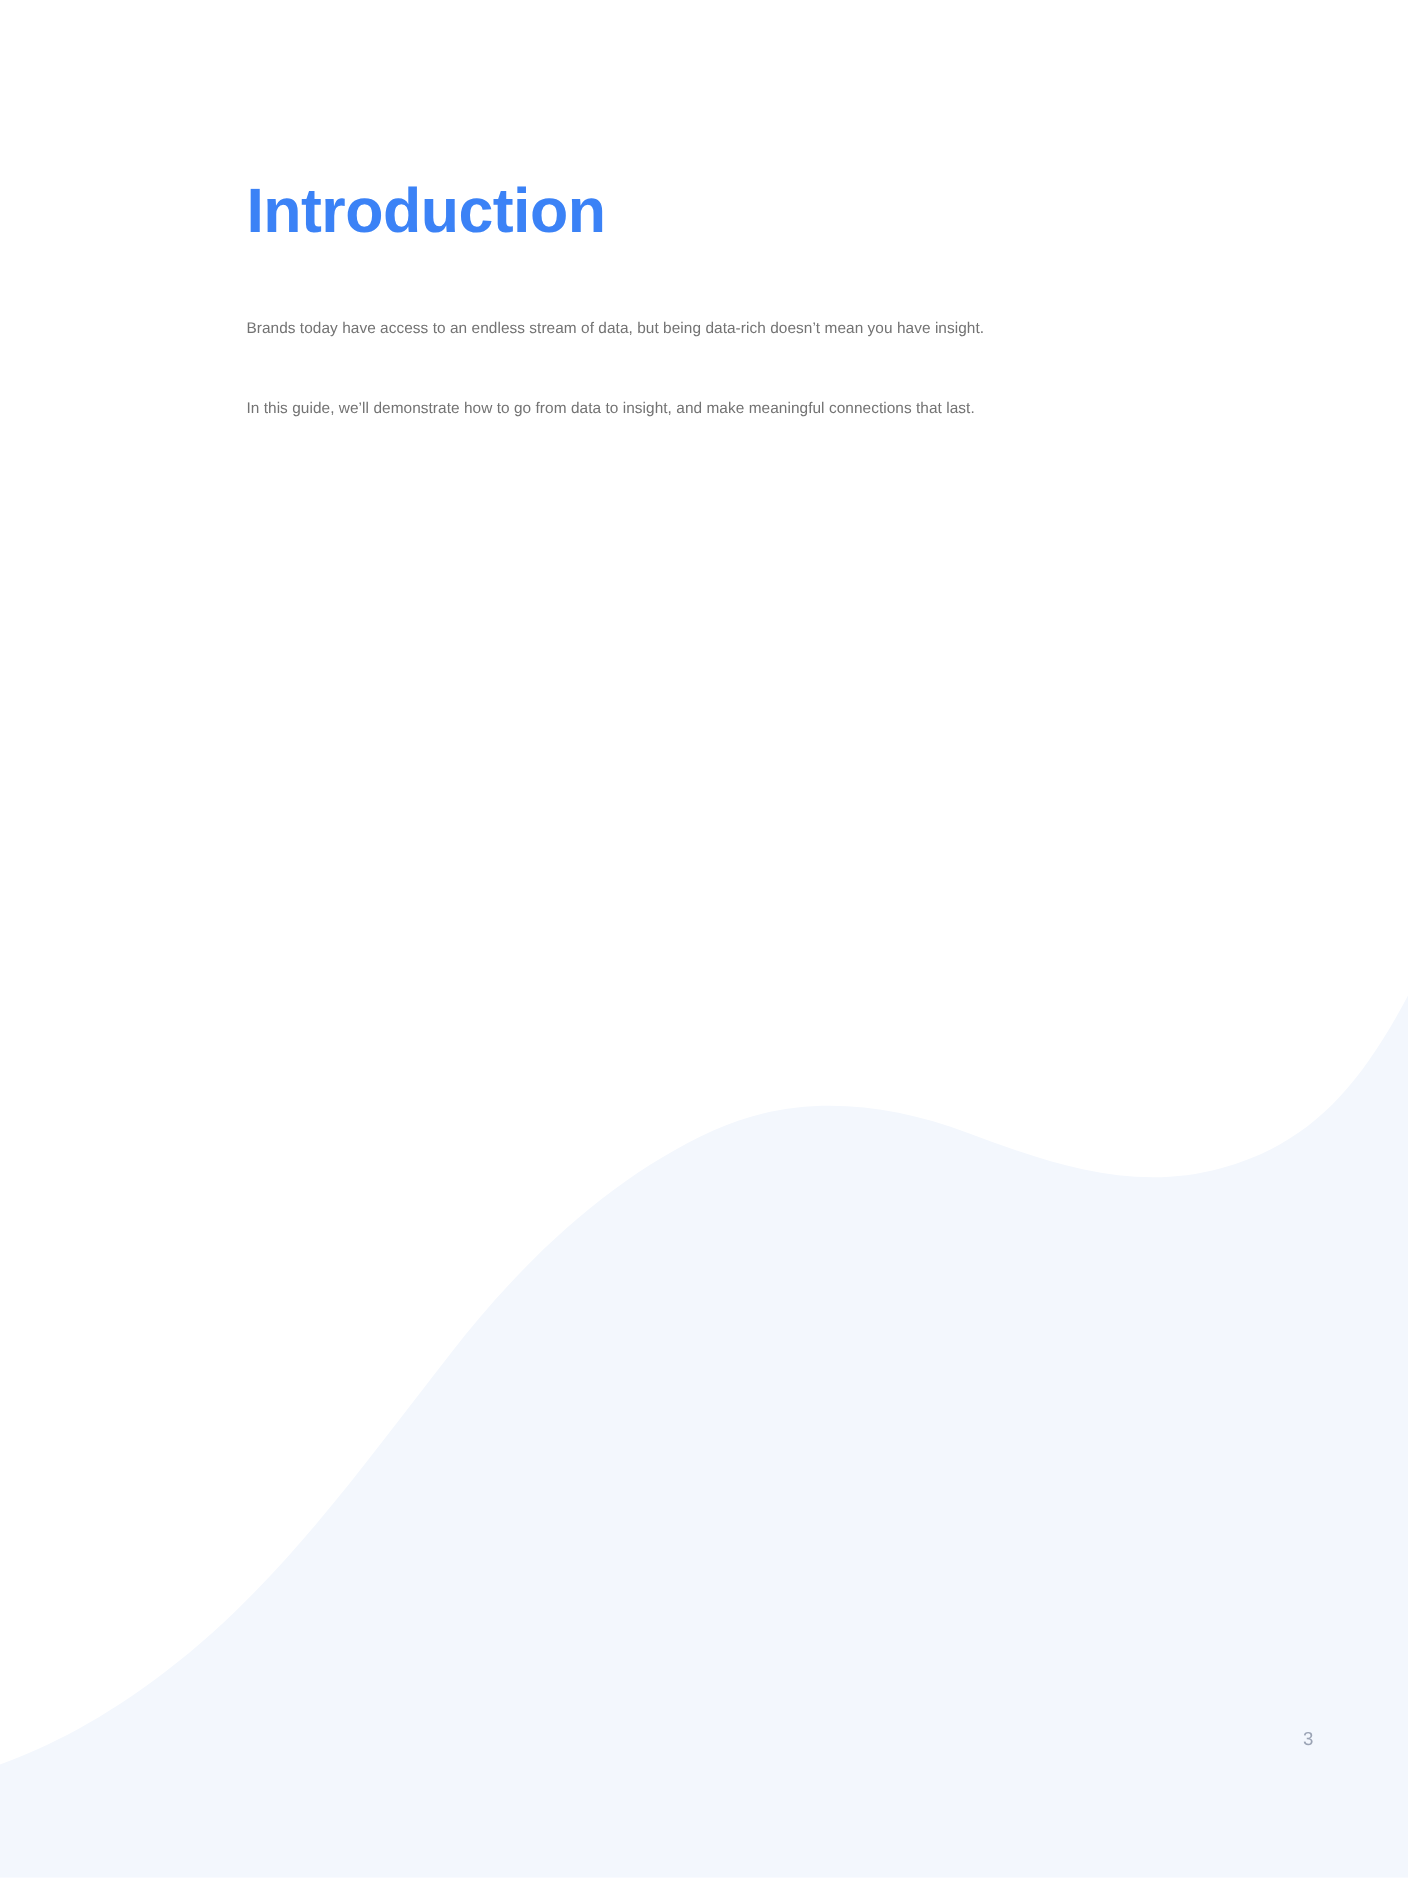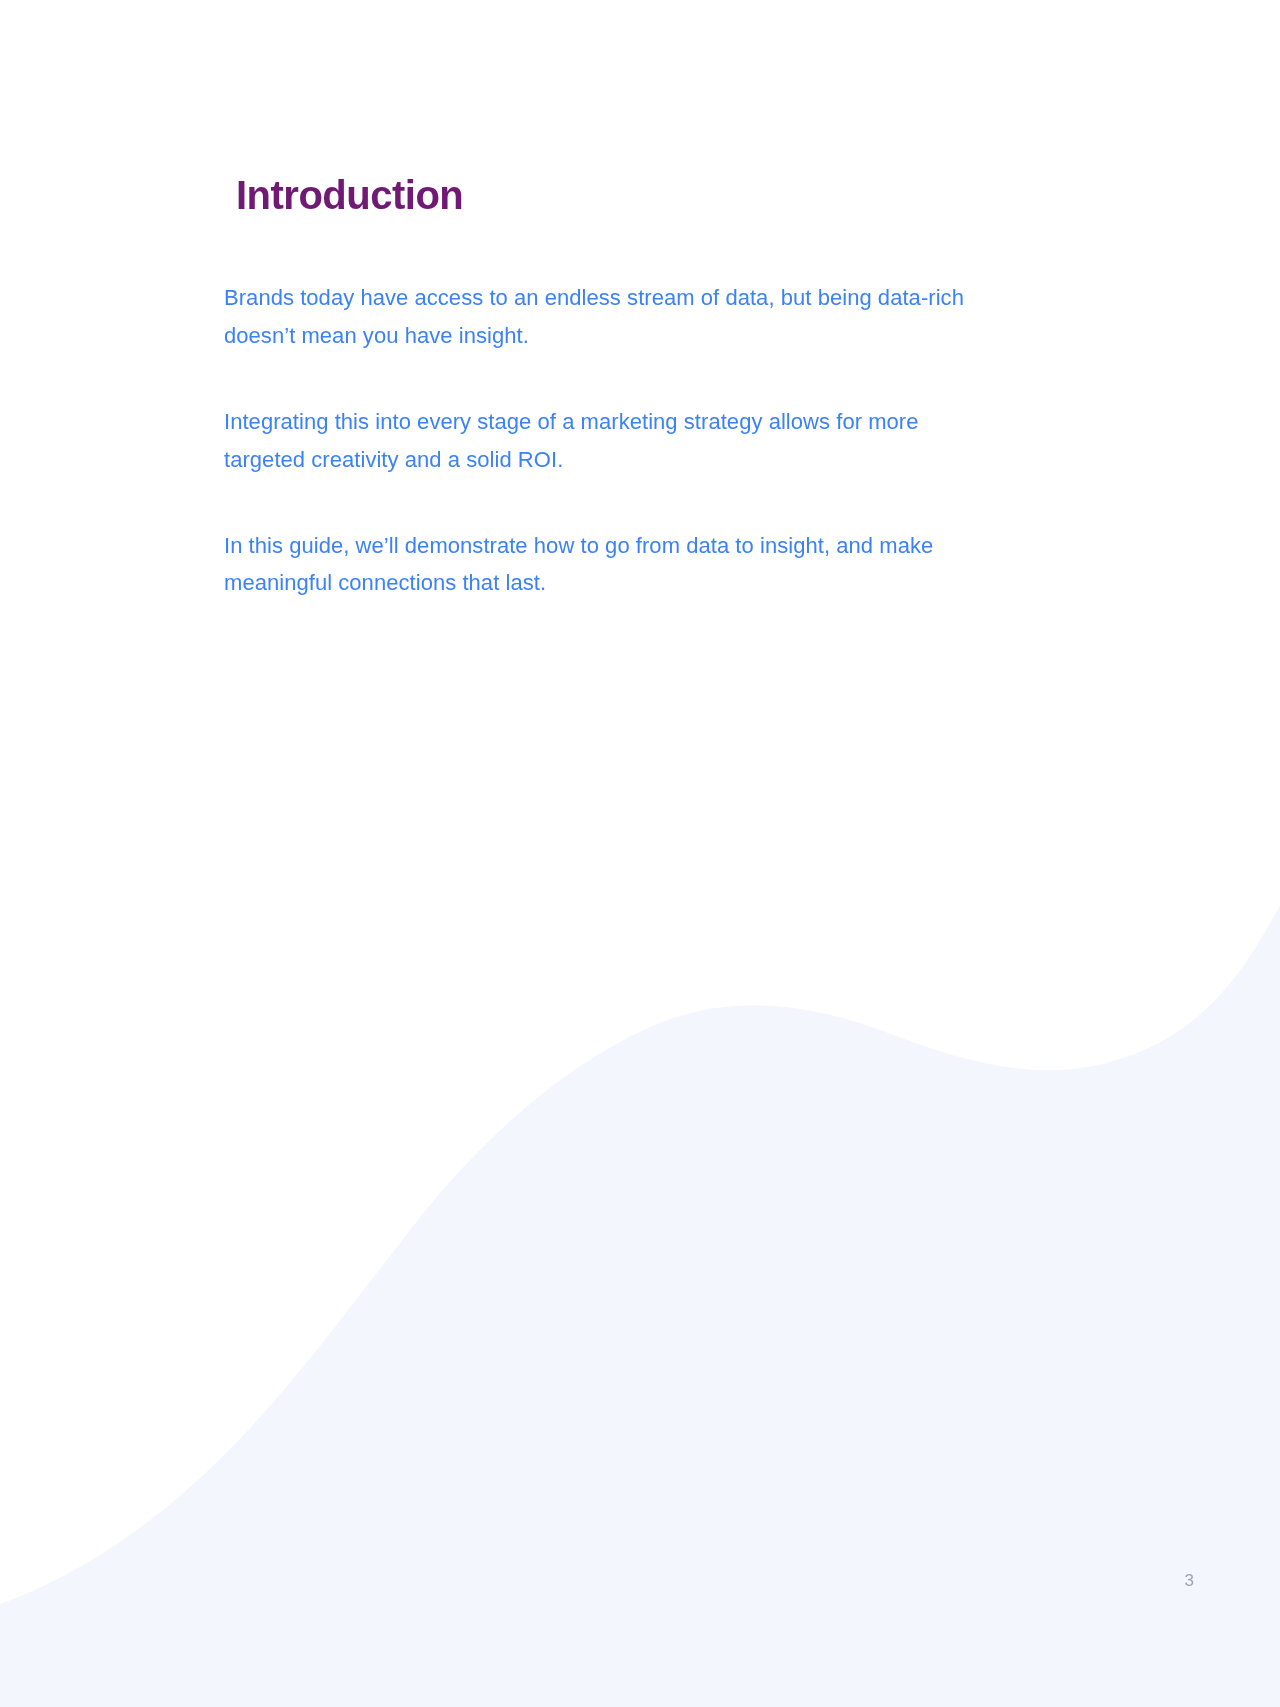--- a/index.html
+++ b/index.html
@@ -34,40 +34,40 @@
   }
 
   .content {
     position: relative;
     z-index: 2;
     padding-left: 224px;
     padding-right: 110px;
   }
 
   .page-title {
-    margin: 12px;
+    margin: 0;
     padding-top: 162px;
-    font-size: 40px;
+    font-size: 57px;
     line-height: 1.08;
     font-weight: 700;
     letter-spacing: -0.5px;
-    color: #701a75;
+    color: #3b82f6;
   }
 
   .body-copy {
     margin-top: 62px;
     max-width: 745px;
   }
 
   .body-copy p {
     margin: 0 0 48px 0;
-    font-size: 22px;
+    font-size: 14px;
     line-height: 1.72;
     font-weight: 400;
-    color: #3b82f6;
+    color: #737373;
     letter-spacing: 0.05px;
   }
 
   .body-copy p:last-child {
     margin-bottom: 8px;
   }
 
   .page-number {
     position: absolute;
     z-index: 3;
@@ -94,21 +94,20 @@
              C 95 1562, 45 1588, 0 1604
              L 0 1707 L 1280 1707 Z" fill="#f3f7fd"></path>
   </svg>
 
   <div class="content">
 
     <h1 class="page-title">Introduction</h1>
 
     <div class="body-copy">
       <p>Brands today have access to an endless stream of data, but being data-rich doesn’t mean you have insight.</p>
-      <p>Integrating this into every stage of a marketing strategy allows for more targeted creativity and a solid ROI.</p>
       <p>In this guide, we’ll demonstrate how to go from data to insight, and make meaningful connections that last.</p>
     </div>
 
   </div>
 
   <div class="page-number">3</div>
 
 </div>
 
 </body></html>

